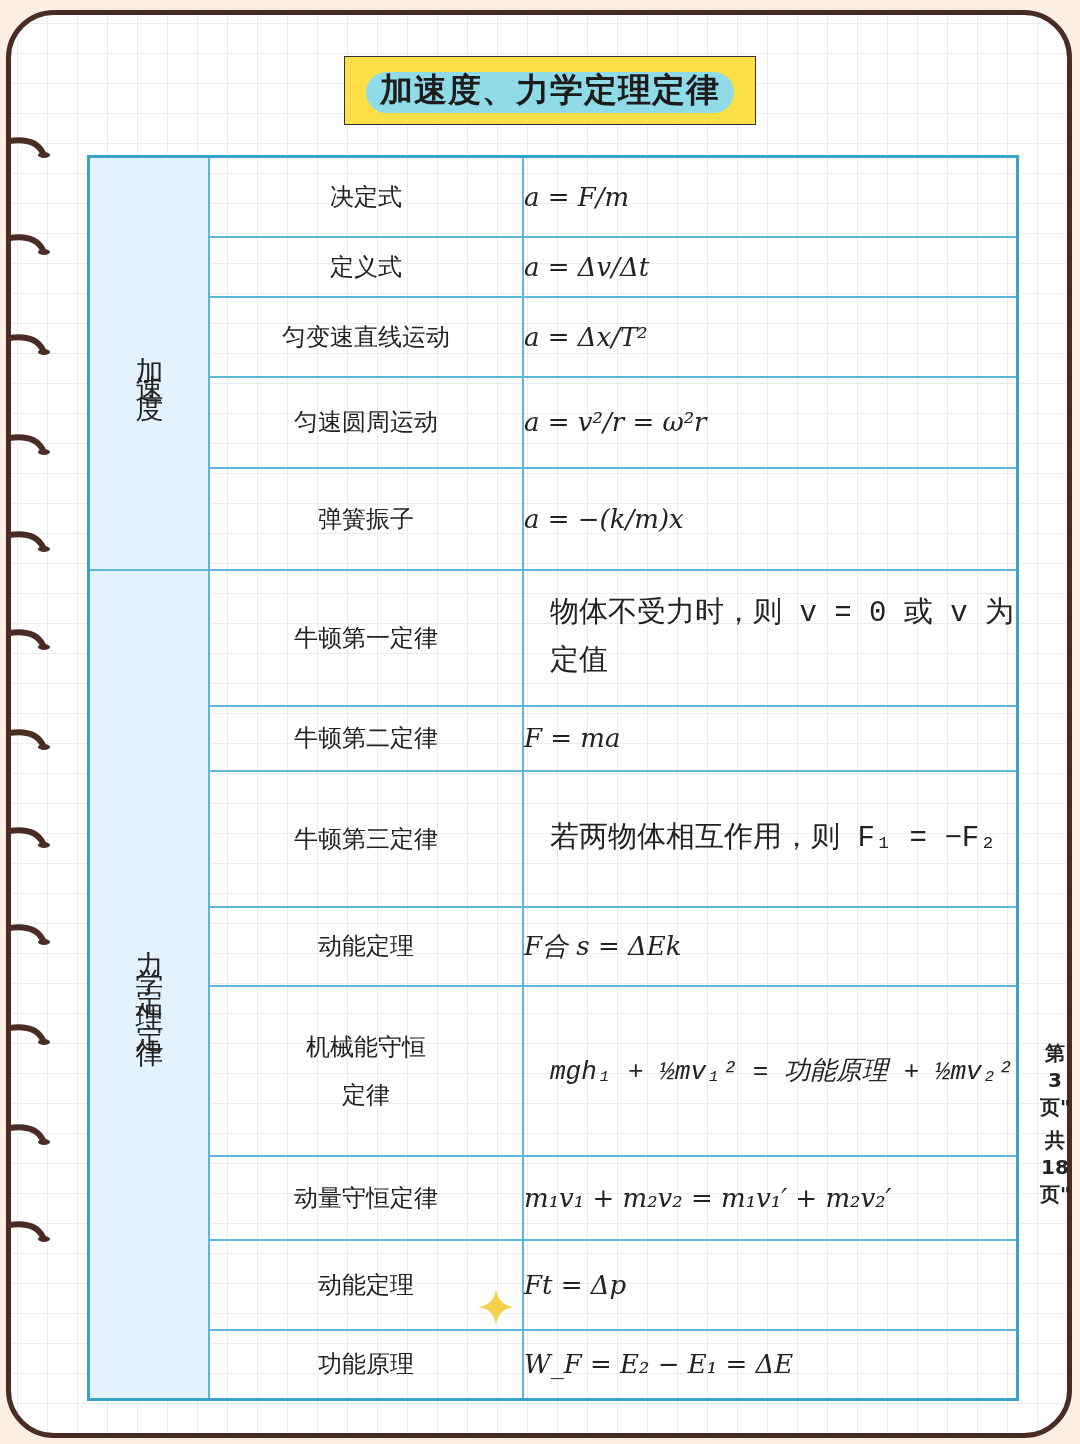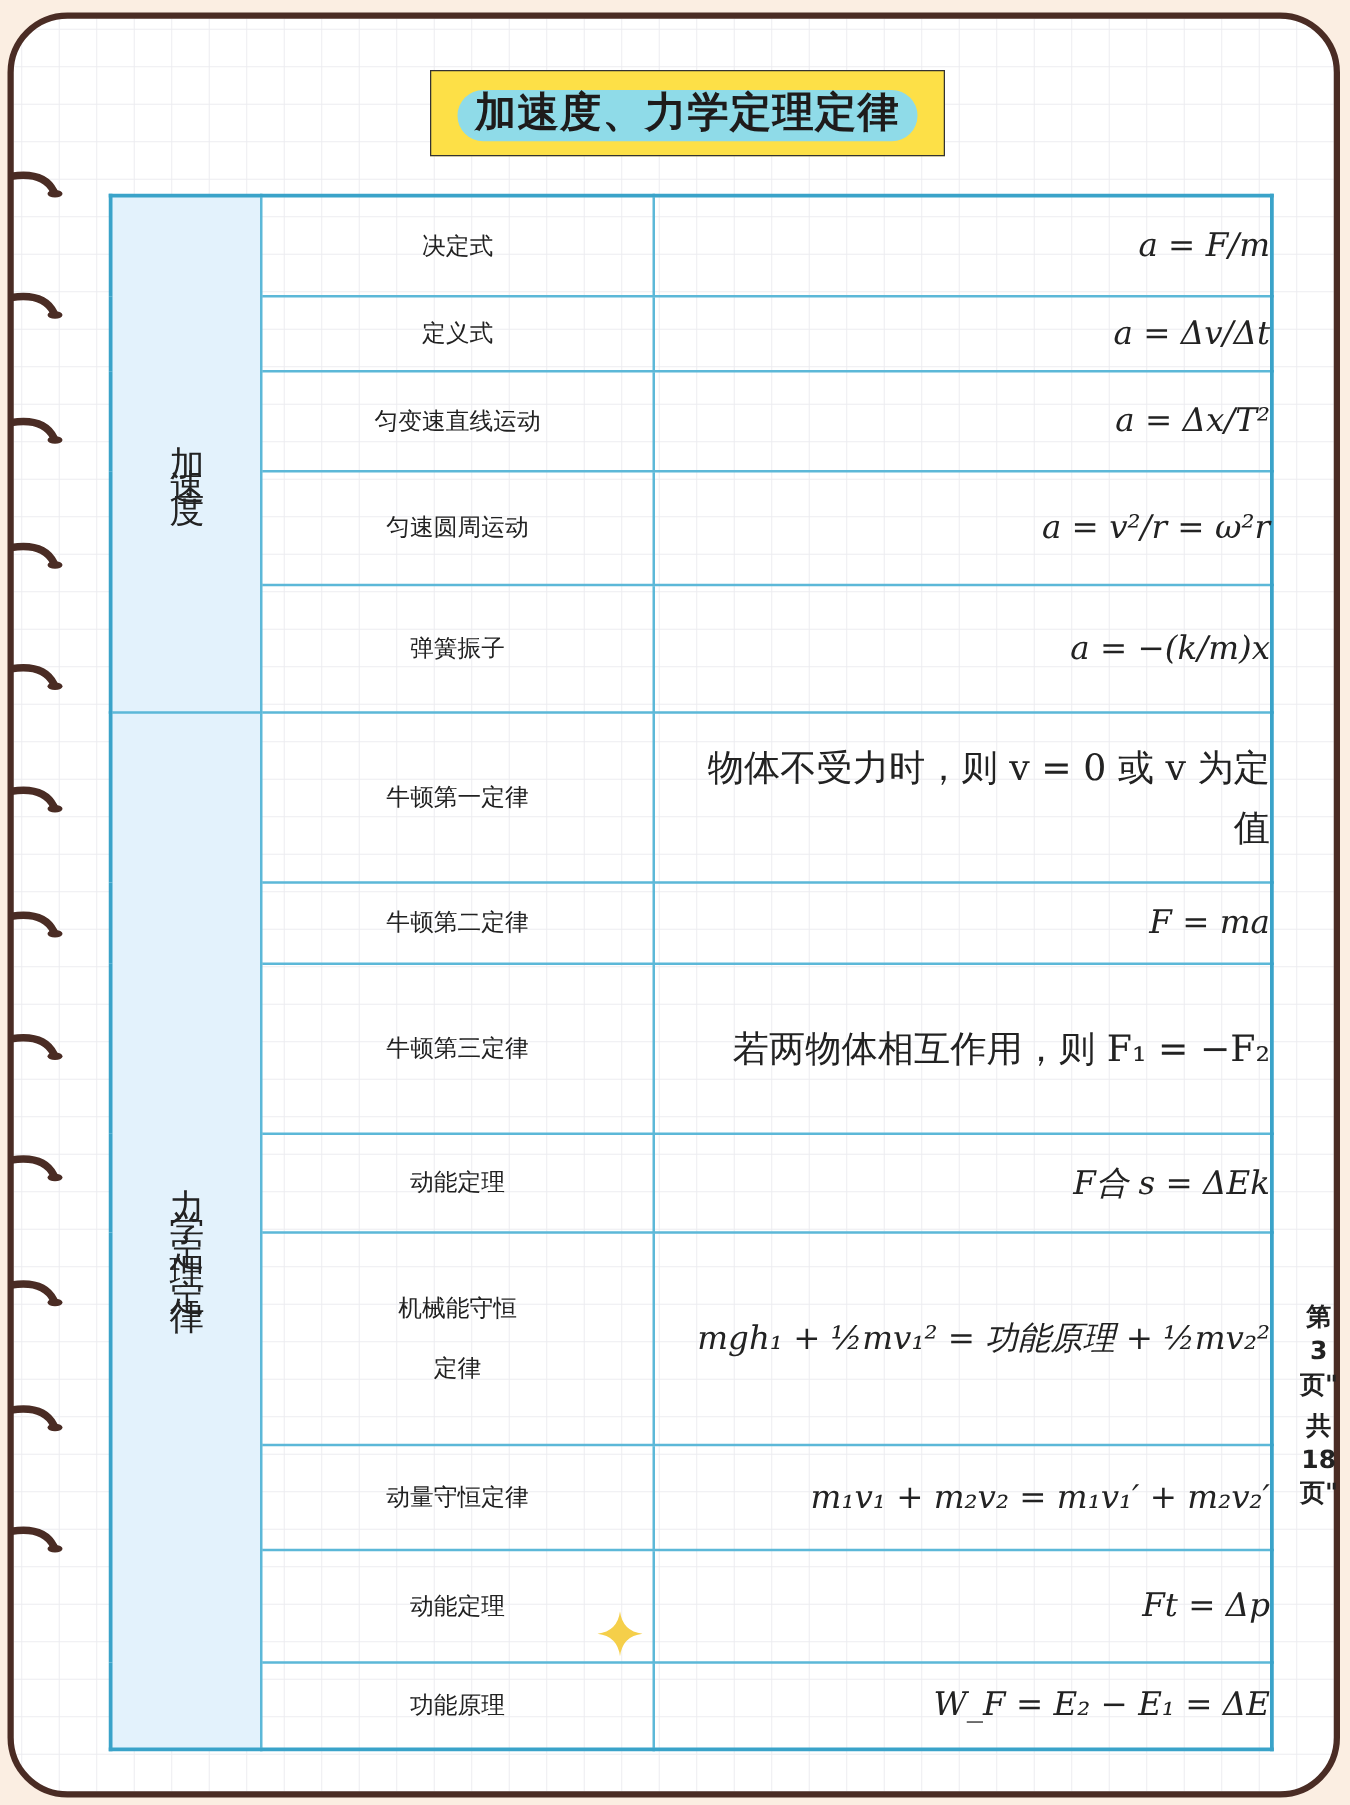--- a/index.html
+++ b/index.html
@@ -11,25 +11,25 @@
   .ring{position:absolute;left:-2px;width:44px;height:30px;}
   .title-box{position:absolute;left:344px;top:56px;width:412px;height:69px;border:1.5px solid #333;background:#fde047;box-sizing:border-box;display:flex;align-items:center;justify-content:center;}
   .title-hl{position:relative;padding:4px 14px;}
   .title-hl::before{content:"";position:absolute;left:0;right:0;top:8px;bottom:4px;background:#8fdbe8;border-radius:22px;z-index:0;}
   .title-text{position:relative;z-index:1;font-size:33px;font-weight:bold;color:#1e1b1b;letter-spacing:1px;}
   table.main{position:absolute;left:87px;top:155px;width:932px;border-collapse:collapse;border:3px solid #3aa3c9;}
   table.main td{border:2px solid #5cb8d8;padding:0;vertical-align:middle;}
   td.cat{width:118px;background:#e3f2fc;text-align:center;}
   .cat-text{display:inline-block;writing-mode:vertical-rl;font-family:"DejaVu Serif",serif;font-size:28px;color:#222;letter-spacing:18px;}
   td.name{width:312px;text-align:center;}
-  .hl{position:relative;display:inline-block;font-family:"DejaVu Serif",serif;font-size:19px;color:#222;}
+  .hl{position:relative;display:inline-block;font-family:"DejaVu Serif",serif;font-size:24px;color:#222;}
   .hl::after{content:"";position:absolute;left:4%;right:-2%;bottom:-2px;height:16px;background:#b5e86a;border-radius:10px;z-index:-1;transform:rotate(-0.6deg);}
   .hl span{position:relative;}
-  td.formula{text-align:right;font-family:"DejaVu Serif",serif;font-style:italic;font-size:26px;color:#222;}
-  td.formula.left{text-align:right;padding-left:26px;}
+  td.formula{text-align:left;font-family:"DejaVu Serif",serif;font-style:italic;font-size:26px;color:#222;}
+  td.formula.left{text-align:left;padding-left:26px;font-family:Liberation Mono, monospace;}
   .zh{font-style:normal;font-size:29px;line-height:48px;}
   .sidenote{position:absolute;left:1040px;top:1040px;width:30px;text-align:center;font-family:"DejaVu Sans",sans-serif;font-weight:bold;font-size:20px;color:#222;line-height:27px;}
   .sparkle{position:absolute;left:476px;top:1287px;width:40px;height:40px;}
 </style>
 </head>
 <body>
 
 <div class="page">
   <svg class="ring" style="top:118px" viewBox="0 0 44 30">
       <path d="M0 8 Q26 4 34 20" stroke="#4a2c24" stroke-width="6" fill="none" stroke-linecap="round"></path>

